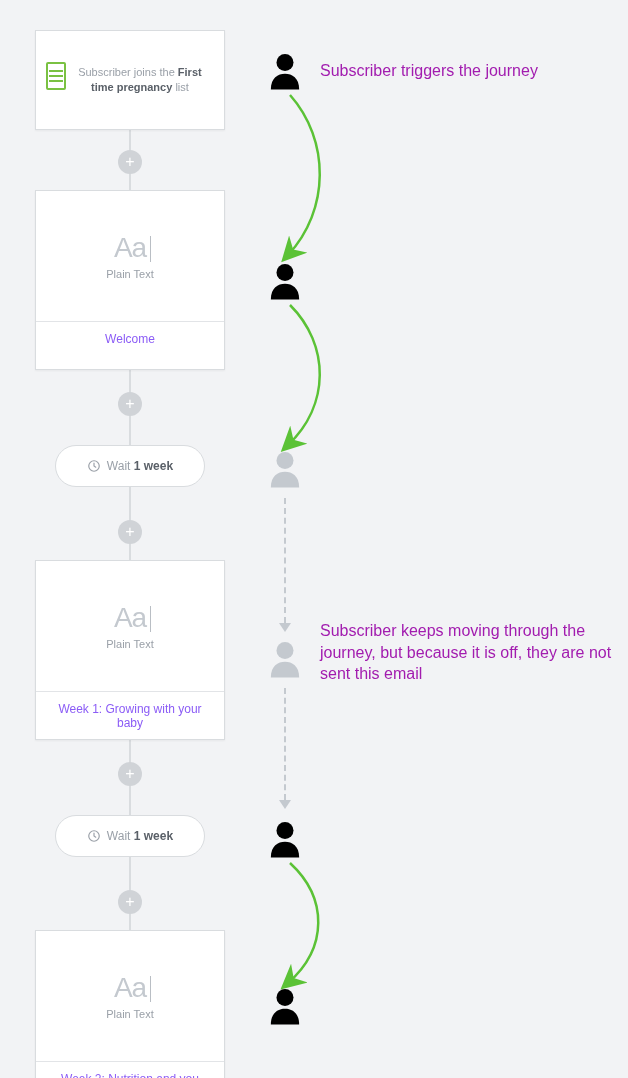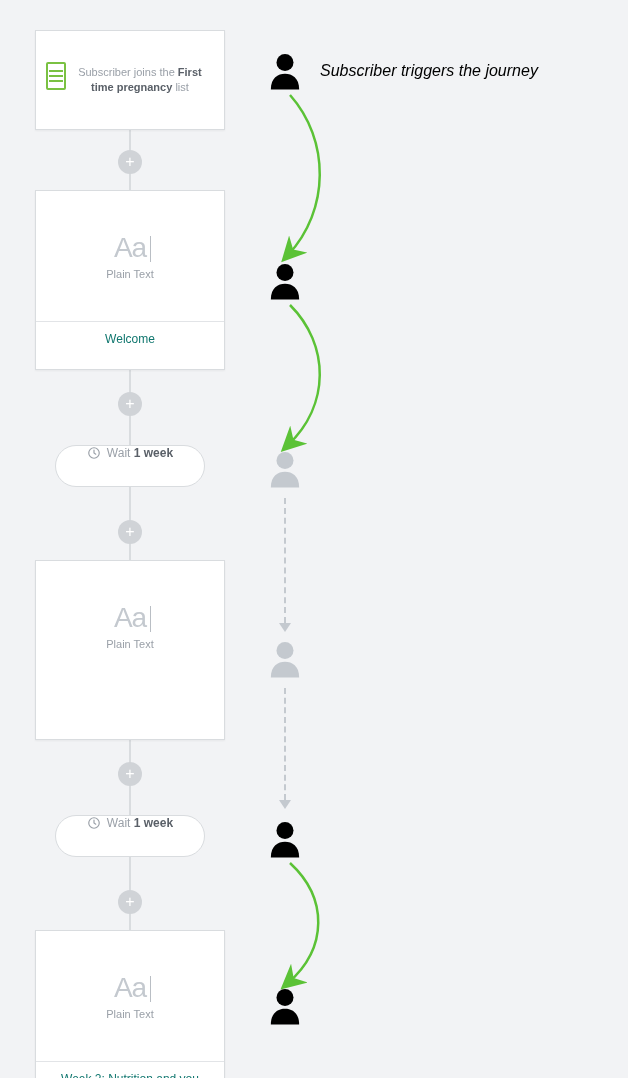--- a/index.html
+++ b/index.html
@@ -42,21 +42,21 @@
     display: flex;
     flex-direction: column;
     align-items: center;
     justify-content: center;
   }
   .card-footer {
     border-top: 1px solid #e2e4e7;
     padding: 10px 8px;
     text-align: center;
     font-size: 12px;
-    color: #0f766e;
+    color: #8b5cf6;
   }
   .trigger-body {
     height: 100%;
     display: flex;
     flex-direction: row;
     align-items: center;
     justify-content: space-between;
     padding: 10px;
   }
   .trigger-icon {
@@ -127,44 +127,43 @@
   .plus.p5 { top: 890px; }
 
   .wait {
     position: absolute;
     left: 55px;
     width: 150px;
     height: 42px;
     background: #fff;
     border: 1px solid #d9dcdf;
     border-radius: 21px;
-    display:flex; align-items:flex-start; justify-content:center;
+    display:flex; align-items:center; justify-content:center;
     gap: 6px;
     font-size: 12px;
     color: #9aa0a8;
   }
   .wait.w1 { top: 445px; }
   .wait.w2 { top: 815px; }
   .wait svg { width:14px; height:14px; }
   .wait b { color:#5a6068; font-weight:600; }
 
   
   .person {
     position: absolute;
     width: 34px; height: 38px;
   }
   .person svg { width:100%; height:100%; }
   .ann-text {
     position: absolute;
     left: 60px;
     right: 10px;
     font-size: 16px;
-    color: #000000;
+    color: #a21caf;
     line-height: 1.35;
-    font-style: italic;
   }
   .arrow-curve {
     position: absolute;
     pointer-events: none;
   }
   .dashed-line {
     position: absolute;
     left: 24px;
     border-left: 2px dashed #c4c9cf;
   }
@@ -225,20 +224,21 @@
 
   <div class="plus p3">
       <span>+</span>
     </div>
 
   <div class="card email2">
     <div class="card-body">
       <div class="aa">Aa</div>
       <div class="plaintext">Plain Text</div>
     </div>
+    <div class="card-footer">Week 1: Growing with your baby</div>
   </div>
 
   <div class="plus p4">
       <span>+</span>
     </div>
 
   <div class="wait w2">
     <svg viewBox="0 0 24 24">
         <circle cx="12" cy="12" r="9" fill="none" stroke="#9aa0a8" stroke-width="2"></circle>
         <path d="M12 7v5l3 2" fill="none" stroke="#9aa0a8" stroke-width="2" stroke-linecap="round"></path>
@@ -293,20 +293,21 @@
       </svg>
   </div>
   <div class="person" style="left:8px; top:987px">
     <svg viewBox="0 0 24 26">
         <circle cx="12" cy="7" r="6" fill="#000"></circle>
         <path d="M2 26c0-8 5-11 10-11s10 3 10 11z" fill="#000"></path>
       </svg>
   </div>
 
   <div class="ann-text" style="top:60px">Subscriber triggers the journey</div>
+  <div class="ann-text" style="top:620px">Subscriber keeps moving through the journey, but because it is off, they are not sent this email</div>
 
   <svg class="arrow-curve" style="left:-10px; top:90px; width:80px; height:175px">
     <defs>
         <marker id="ah1" markerWidth="10" markerHeight="10" refX="6" refY="5" orient="auto">
           <path d="M0,0 L10,5 L0,10 L3,5 z" fill="#5bc236"></path>
         </marker>
       </defs>
     <path d="M40,5 C80,50 80,120 38,165" fill="none" stroke="#5bc236" stroke-width="2.5" marker-end="url(#ah1)"></path>
   </svg>
   <svg class="arrow-curve" style="left:-10px; top:300px; width:80px; height:155px">

